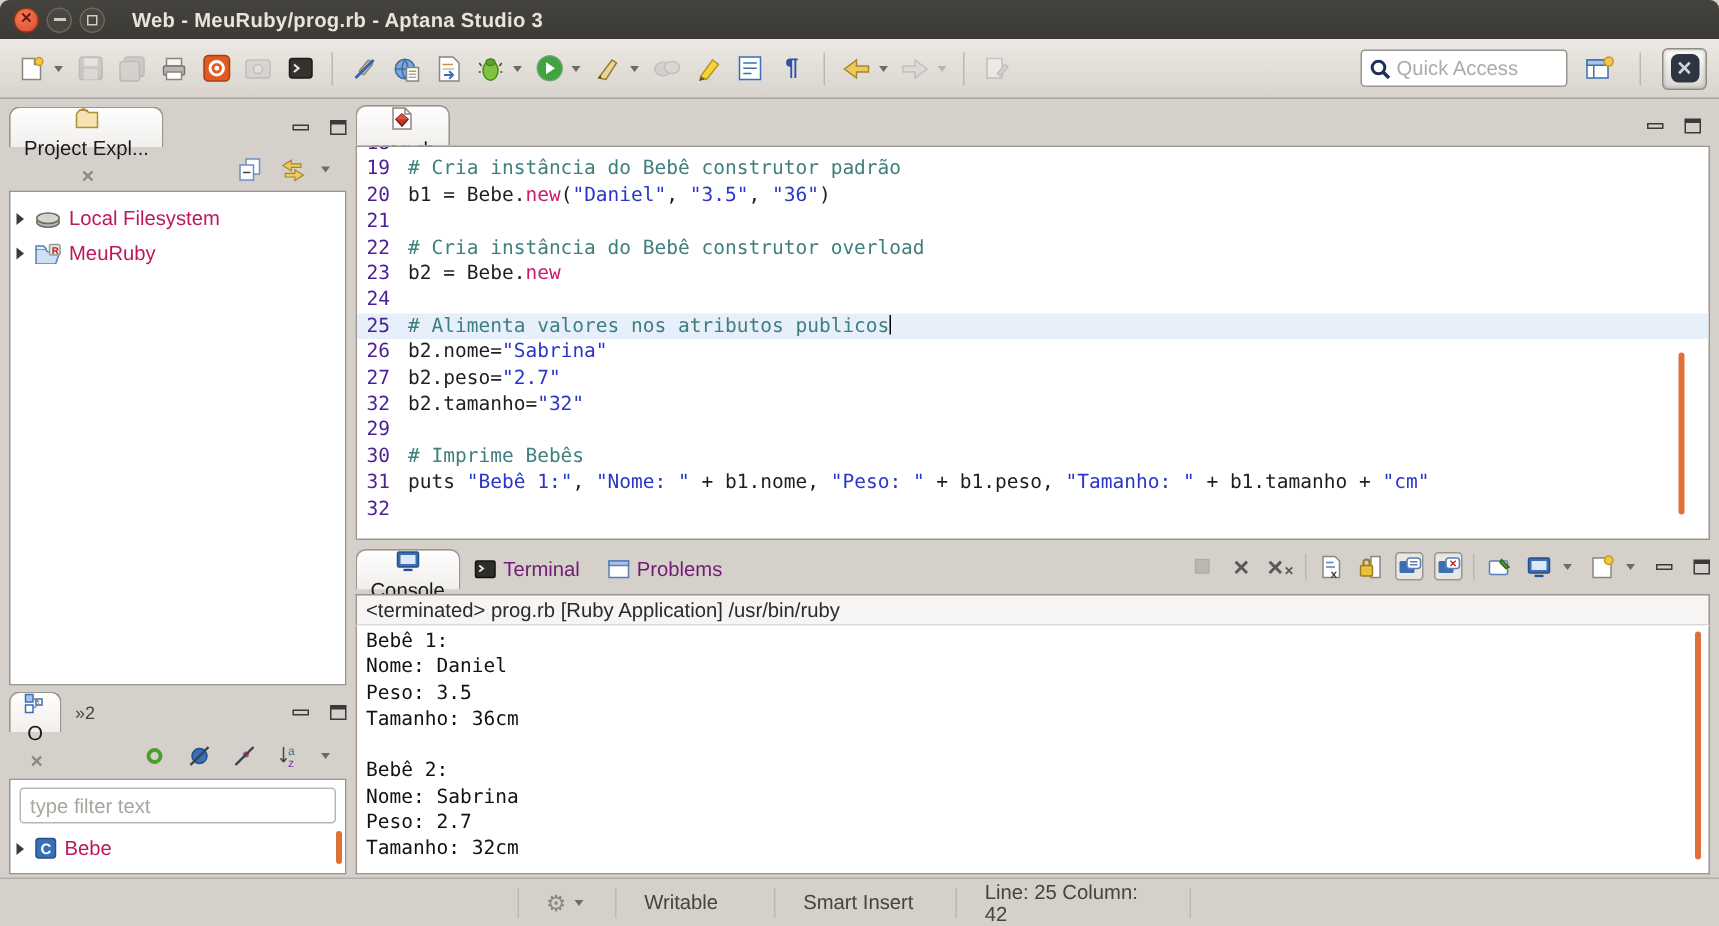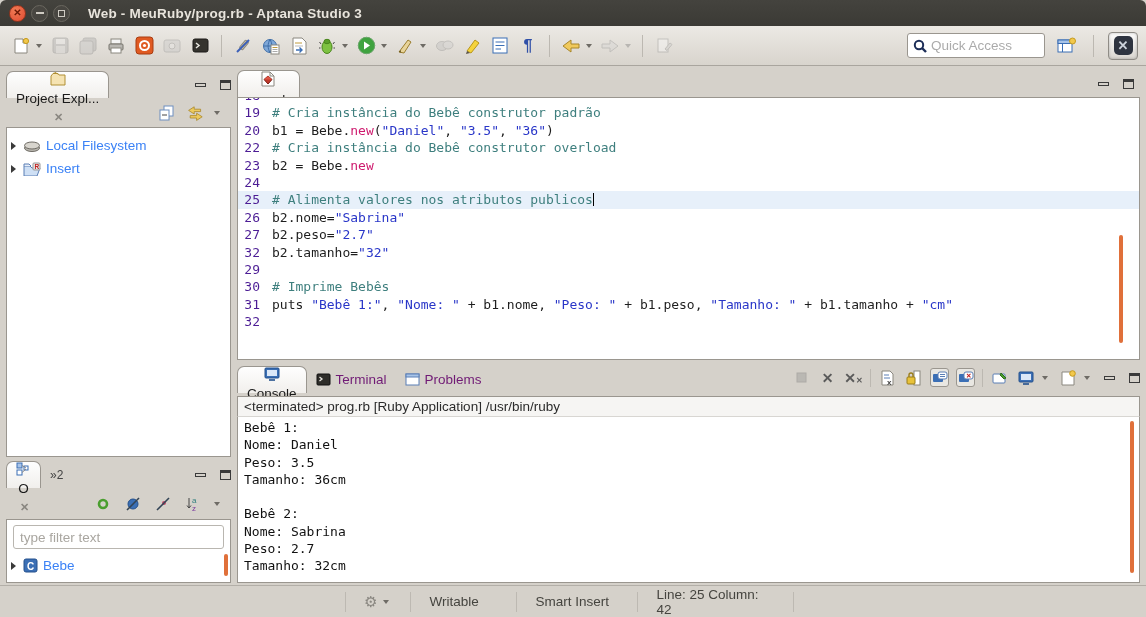--- a/index.html
+++ b/index.html
@@ -38,21 +38,21 @@
   .tab.active { background:linear-gradient(#fefefe,#f1efec); border:1px solid #9a968f; border-bottom:none; border-radius:7px 7px 0 0; color:#1a1a1a;flex-direction:column; }
   .tab .x { color:#8a8781; font-size:11px; font-weight:bold; margin-left:2px; }
   .minmax-ctl { display:flex; gap:14px; align-items:center; }
   .mm-min { width:11px; height:4px; border:1.5px solid #3a3a3a; }
   .mm-max { width:11px; height:10px; border:1.5px solid #3a3a3a; border-top-width:3px; }
   .content-box { position:absolute; background:#fff; border:1px solid #9a968f; }
   .view-toolbar { position:absolute; display:flex; align-items:center; justify-content:flex-end; gap:10px; padding-right:8px; }
   .vicon { width:18px; height:18px; display:flex; align-items:center; justify-content:center; }
 
   
-  .tree-item { display:flex; align-items:center; gap:5px; height:23px; padding-left:4px; font-size:13.5px; color:#3b82f6; }
+  .tree-item { display:flex; align-items:center; gap:5px; height:23px; padding-left:4px; font-size:13.5px; color:#be185d; }
   .tw { width:0; height:0; border-top:4px solid transparent; border-bottom:4px solid transparent; border-left:5px solid #3a3a3a; margin-right:2px; }
   .filter-box { margin:5px 6px; height:24px; border:1px solid #b9b6b0; border-radius:3px; background:#fff; display:flex; align-items:center; padding:0 6px; }
   .filter-box input { border:none; outline:none; width:100%; font-size:13.5px; color:#444; font-family:"Liberation Sans",sans-serif; }
   .filter-box input::placeholder { color:#a9a6a0; }
 
   
   .editor-content { position:absolute; left:237px; top:97px; width:903px; height:263px; background:#fff; border:1px solid #9a968f; overflow:hidden; }
   .code-line { display:flex; line-height:17.4px; font-family:"DejaVu Sans Mono", monospace; font-size:13px; white-space:pre; }
   .code-line.current { background:var(--current_line,#E7F0FA);align-items:flex-end; }
   .code-line:first-child { margin-top:-11px; }
@@ -314,21 +314,21 @@
   <div class="tree-item">
     <span class="tw"></span>
     <span>
       <svg width="18" height="14">
           <path d="M1 4h6l2 2h8l-3 8H1z" fill="#cfe0f5" stroke="#5a7eb5"></path>
           <path d="M1 4V2h5l2 2" fill="#e8eef8" stroke="#5a7eb5"></path>
           <rect x="10" y="1" width="7" height="7" rx="1" fill="#e8e6e2" stroke="#999"></rect>
           <text x="11.5" y="7" font-size="6.5" fill="#c02020" font-weight="bold" font-family="Liberation Sans">R</text>
         </svg>
     </span>
-    <span>Insert</span>
+    <span>MeuRuby</span>
   </div>
 </div>
 
 <div class="panel-tabs" style="left:6px; top:461px; width:225px;">
   <div class="tab active">
     <span>
       <svg width="15" height="14">
           <rect x="1" y="1" width="5" height="5" fill="#a8c4e8" stroke="#3b6fb5"></rect>
           <rect x="8" y="4" width="4" height="4" fill="#fff" stroke="#3b6fb5"></rect>
           <rect x="1" y="8" width="5" height="5" fill="#fff" stroke="#3b6fb5"></rect>
@@ -407,20 +407,21 @@
   <div class="minmax-ctl" style="margin-left:auto; padding-bottom:8px; padding-right:6px;">
     <div class="mm-min"></div>
     <div class="mm-max"></div>
   </div>
 </div>
 <div class="editor-content">
   <div>
       <div class="code-line"><span class="lnum">18</span><span class="lcode"></span></div>
       <div class="code-line"><span class="lnum">19</span><span class="lcode"><span class="tok-comment"># Cria instância do Bebê construtor padrão</span></span></div>
       <div class="code-line"><span class="lnum">20</span><span class="lcode"><span class="tok-plain">b1 = Bebe.</span><span class="tok-method">new</span><span class="tok-plain">(</span><span class="tok-string">"Daniel"</span><span class="tok-plain">, </span><span class="tok-string">"3.5"</span><span class="tok-plain">, </span><span class="tok-string">"36"</span><span class="tok-plain">)</span></span></div>
+      <div class="code-line"><span class="lnum">21</span><span class="lcode"></span></div>
       <div class="code-line"><span class="lnum">22</span><span class="lcode"><span class="tok-comment"># Cria instância do Bebê construtor overload</span></span></div>
       <div class="code-line"><span class="lnum">23</span><span class="lcode"><span class="tok-plain">b2 = Bebe.</span><span class="tok-method">new</span></span></div>
       <div class="code-line"><span class="lnum">24</span><span class="lcode"></span></div>
       <div class="code-line current"><span class="lnum">25</span><span class="lcode"><span class="tok-comment"># Alimenta valores nos atributos publicos</span><span class="caret"></span></span></div>
       <div class="code-line"><span class="lnum">26</span><span class="lcode"><span class="tok-plain">b2.nome=</span><span class="tok-string">"Sabrina"</span></span></div>
       <div class="code-line"><span class="lnum">27</span><span class="lcode"><span class="tok-plain">b2.peso=</span><span class="tok-string">"2.7"</span></span></div>
       <div class="code-line"><span class="lnum">32</span><span class="lcode"><span class="tok-plain">b2.tamanho=</span><span class="tok-string">"32"</span></span></div>
       <div class="code-line"><span class="lnum">29</span><span class="lcode"></span></div>
       <div class="code-line"><span class="lnum">30</span><span class="lcode"><span class="tok-comment"># Imprime Bebês</span></span></div>
       <div class="code-line"><span class="lnum">31</span><span class="lcode"><span class="tok-plain">puts </span><span class="tok-string">"Bebê 1:"</span><span class="tok-plain">, </span><span class="tok-string">"Nome: "</span><span class="tok-plain"> + b1.nome, </span><span class="tok-string">"Peso: "</span><span class="tok-plain"> + b1.peso, </span><span class="tok-string">"Tamanho: "</span><span class="tok-plain"> + b1.tamanho + </span><span class="tok-string">"cm"</span></span></div>

